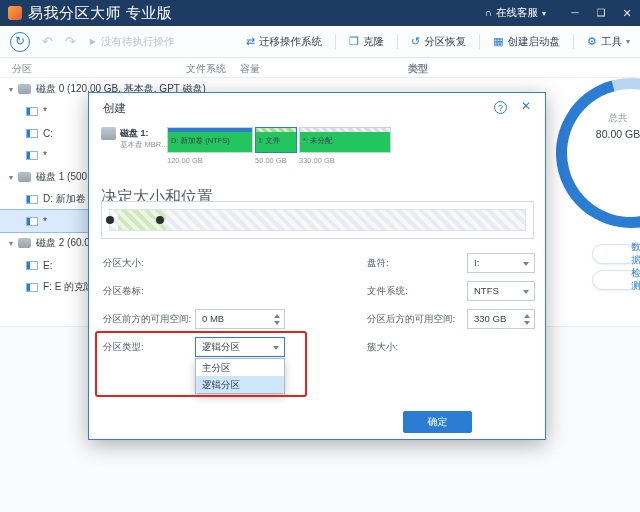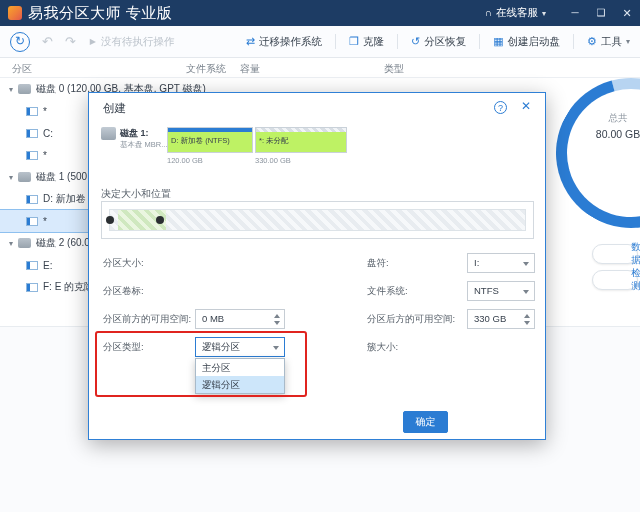--- a/index.html
+++ b/index.html
@@ -25,21 +25,21 @@
   .pending .play { font-size:8px; }
   .tb-actions { margin-left:auto; display:flex; align-items:center; gap:13px; margin-right:10px; font-size:10.5px; color:#3a4450; }
   .tb-action { display:flex; align-items:center; gap:4px; }
   .ticon { color:#2b7cd3; font-size:11px; }
   .tb-divider { width:1px; height:15px; background:#dfe4ea; }
   .tools-caret { font-size:8px; color:#7a838d; }
 
   
   .cols { position:absolute; top:58px; left:0; right:0; height:20px; background:#fff; border-bottom:1px solid #eceff3; font-size:10px; color:#7a838d; z-index:1; }
   .cols span { position:absolute; top:4px; }
-  .col-partition { left:12px; } .col-fs { left:186px; } .col-cap { left:240px; } .col-type { left:384px; }
+  .col-partition { left:12px; } .col-fs { left:186px; } .col-cap { left:240px; } .col-type { left:408px;font-weight:bold; }
 
   
   .tree { position:absolute; top:78px; left:0; width:640px; height:250px; background:#fff; z-index:1; }
   .trow { position:absolute; left:0; width:300px; height:22px; display:flex; align-items:center; font-size:10px; color:#39424e; }
   .trow .caret { width:14px; text-align:center; font-size:8px; color:#7a838d; margin-left:4px; }
   .disk-ic { width:13px; height:10px; border-radius:2px; background:linear-gradient(#b9c2cb,#98a3ad); margin-right:5px; flex:0 0 auto; }
   .trow.part { padding-left:26px; }
   .part-ic { width:12px; height:9px; border:1px solid #8fb7dd; background:linear-gradient(90deg,#2b7cd3 0 3px,#fff 3px); margin-right:5px; flex:0 0 auto; }
   .trow-label { white-space:nowrap; overflow:hidden; }
   .trow.sel { background:#d9eafc; outline:1px solid #8ec0ef; }
@@ -75,30 +75,30 @@
   .dialog { position:absolute; left:88px; top:92px; width:458px; height:348px; background:#fff; border:1px solid #2f80d6; box-shadow:0 5px 20px rgba(0,0,0,.3); z-index:20; }
   .dlg-title { position:absolute; left:14px; top:8px; font-size:11.5px; color:#39424e; }
   .dlg-help { position:absolute; right:38px; top:8px; width:13px; height:13px; border:1px solid #2b7cd3; border-radius:50%; color:#2b7cd3; font-size:9px; line-height:12px; text-align:center; }
   .dlg-close { position:absolute; right:14px; top:6px; color:#2b7cd3; font-size:12px; }
 
   .strip { position:absolute; left:12px; top:34px; display:flex; }
   .strip-info { width:66px; display:flex; gap:4px; }
   .si-name { font-size:9px; font-weight:bold; color:#39424e; white-space:nowrap; }
   .si-sub { font-size:7.5px; color:#8b949e; white-space:nowrap; }
   .seg { margin-right:2px; }
-  .seg-box { height:26px; border:1px solid #c9d1d9; position:relative; overflow:hidden; background:#bef264; }
+  .seg-box { height:26px; border:1px solid #c9d1d9; position:relative; overflow:hidden; background:#22c55e; }
   .seg-box.selected { border:1px solid #2b7cd3; }
   .seg-band { position:absolute; top:0; left:0; right:0; height:4px; }
   .seg-band.b-primary { background:#2b7cd3; }
   .seg-band.b-new { background:repeating-linear-gradient(45deg,#a8d494 0 3px,#d8efc9 3px 6px); }
   .seg-band.b-unalloc { background:repeating-linear-gradient(45deg,#d8dee4 0 3px,#f1f4f7 3px 6px); }
   .seg-label { position:absolute; top:8px; left:3px; right:2px; font-size:7.5px; color:#39424e; white-space:nowrap; overflow:hidden; }
   .seg-size { font-size:7.5px; color:#8b949e; margin-top:3px; }
 
-  .dlg-section { position:absolute; left:12px; top:94px; font-size:10px; color:#555e68; }
+  .dlg-section { position:absolute; left:12px; top:94px; font-size:16px; color:#555e68; }
   .slider { position:absolute; left:12px; top:108px; width:433px; height:38px; border:1px solid #d3d9df; background:#fff; }
   .slider-track { position:absolute; left:7px; right:7px; top:7px; bottom:7px; background:repeating-linear-gradient(45deg,#e8ecf0 0 4px,#f6f8fa 4px 8px); border:1px solid #dde3e8; }
   .slider-newseg { position:absolute; left:8px; top:0; bottom:0; width:48px; background:repeating-linear-gradient(45deg,#cfe8bf 0 4px,#eaf6e0 4px 8px); }
   .slider-dot { position:absolute; top:50%; width:8px; height:8px; margin-top:-4px; background:#2b2f33; border-radius:50%; }
   .dot-left { left:4px; } .dot-right { left:54px; }
 
   .f-label { position:absolute; font-size:9.5px; color:#555e68; white-space:nowrap; }
   .inp { position:absolute; width:90px; height:20px; border:1px solid #c6cdd4; background:#fff; font-size:9.5px; color:#39424e; line-height:18px; padding-left:6px; }
   .inp.rcol { width:68px; }
   .inp.focused { border-color:#2b7cd3; }
@@ -106,21 +106,21 @@
   .spin-btns .up { display:block; width:0; height:0; border-left:3px solid transparent; border-right:3px solid transparent; border-bottom:4px solid #7a838d; margin-bottom:3px; }
   .spin-btns .dn { display:block; width:0; height:0; border-left:3px solid transparent; border-right:3px solid transparent; border-top:4px solid #7a838d; }
   .sel-caret { position:absolute; right:5px; top:8px; width:0; height:0; border-left:3.5px solid transparent; border-right:3.5px solid transparent; border-top:4px solid #7a838d; }
 
   .dd { position:absolute; left:106px; top:265px; width:90px; background:#fff; border:1px solid #a9bac9; box-shadow:0 3px 8px rgba(0,0,0,.22); z-index:2; }
   .dd-item { height:17px; line-height:17px; font-size:9.5px; padding-left:6px; color:#39424e; }
   .dd-item.active { background:#cde6fa; }
 
   .red-rect { position:absolute; left:6px; top:238px; width:212px; height:66px; border:2px solid #e0241f; border-radius:3px; z-index:3; pointer-events:none; }
 
-  .btn { position:absolute; top:318px; width:45px; height:22px; font-size:10px; text-align:center; line-height:20px; border-radius:2px; }
+  .btn { position:absolute; top:318px; width:69px; height:22px; font-size:10px; text-align:center; line-height:20px; border-radius:2px; }
   .btn-ok { left:314px; background:#2b7cd3; border:1px solid #2b7cd3; color:#fff; }
   .btn-cancel { left:384px; background:#fff; border:1px solid #c6cdd4; color:#555e68; }
 </style>
 </head>
 <body>
 
 <div class="window">
 
   <div class="titlebar">
     <span class="app-icon"></span>
@@ -318,20 +318,27 @@
           <div class="si-sub">基本盘 MBR...</div>
         </div>
       </div>
       <div class="seg" style="width:86px">
         <div class="seg-box">
           <div class="seg-band b-primary"></div>
           <div class="seg-label">D: 新加卷 (NTFS)</div>
         </div>
         <div class="seg-size">120.00 GB</div>
       </div>
+      <div class="seg" style="width:42px">
+        <div class="seg-box selected">
+          <div class="seg-band b-new"></div>
+          <div class="seg-label">I: 文件</div>
+        </div>
+        <div class="seg-size">50.00 GB</div>
+      </div>
       <div class="seg" style="width:92px">
         <div class="seg-box">
           <div class="seg-band b-unalloc"></div>
           <div class="seg-label">*: 未分配</div>
         </div>
         <div class="seg-size">330.00 GB</div>
       </div>
     </div>
 
     <div class="dlg-section">决定大小和位置</div>

